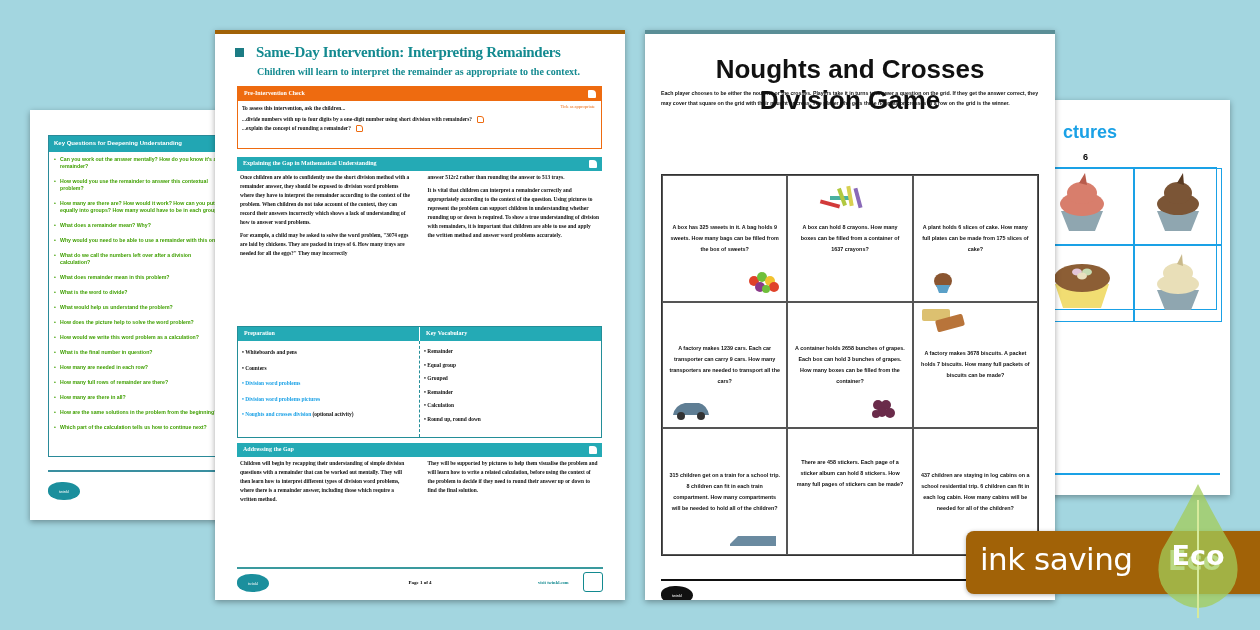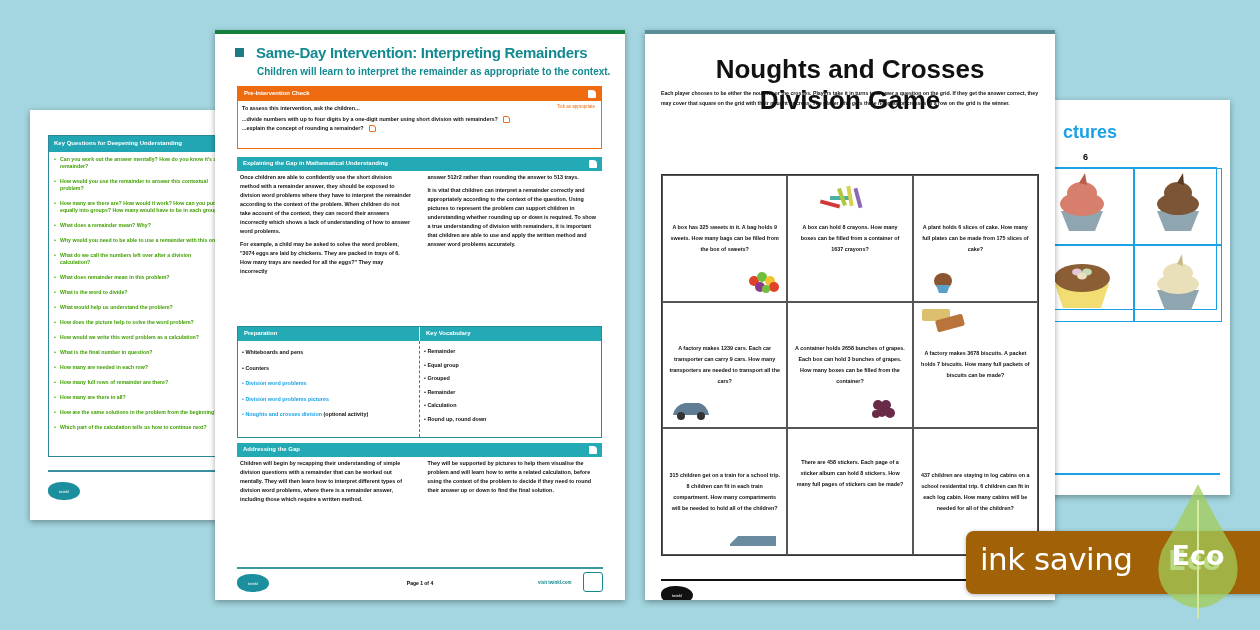--- a/index.html
+++ b/index.html
@@ -10,21 +10,21 @@
   #sheet-left { left: 30px; top: 110px; width: 195px; height: 410px; }
   #sheet-left .panel { position: absolute; left: 18px; top: 25px; width: 180px; height: 322px; border: 1.5px solid #2a8a99; }
   #sheet-left .panel-head { background: #22a6b3; color: #fff; font-size: 6px; font-weight: bold; padding: 4px 5px; height: 16px; }
   #sheet-left ul { list-style: none; padding: 4px 5px; }
   #sheet-left li { font-size: 5.2px; color: #3f9f00; font-weight: bold; line-height: 7px; margin-bottom: 8px; padding-left: 6px; position: relative; }
   #sheet-left li::before { content: "•"; position: absolute; left: 0; color: #3f9f00; }
   #sheet-left .footer-line { position: absolute; left: 18px; right: 0; top: 360px; border-top: 2px solid #3a8fa0; }
   .logo { position: absolute; width: 32px; height: 18px; background: #1b8f9d; border-radius: 45% 55% 50% 50%; color: #fff; font-size: 4px; display: flex; align-items: center; justify-content: center; }
 
   
-  #sheet-center { left: 215px; top: 30px; width: 410px; height: 570px; border-top: 4px solid #15803d; }
+  #sheet-center { left: 215px; top: 30px; width: 410px; height: 570px; border-top: 4px solid #a16207; font-family: Liberation Serif, serif; }
   .c-title-row { display: flex; align-items: center; position: absolute; left: 20px; top: 10px; }
   .c-title-sq { width: 9px; height: 9px; background: #1c7c84; margin-right: 12px; }
   .c-title { color: #138a90; font-size: 15px; font-weight: bold; letter-spacing: -0.3px; }
   .c-sub { position: absolute; left: 42px; top: 32px; color: #138a90; font-size: 10px; font-weight: bold; }
   .box { position: absolute; left: 22px; width: 365px; }
   .box-head { color: #fff; font-size: 6px; font-weight: bold; padding: 3px 6px; height: 14px; position: relative; }
   .box-head .fold { position: absolute; right: 5px; top: 3px; width: 8px; height: 8px; background: #fff; border-radius: 1px 4px 1px 1px; }
   .orange { border: 1.5px solid #ee6b10; }
   .orange .box-head { background: #ee6b10; }
   .teal .box-head { background: #24aab5; }

